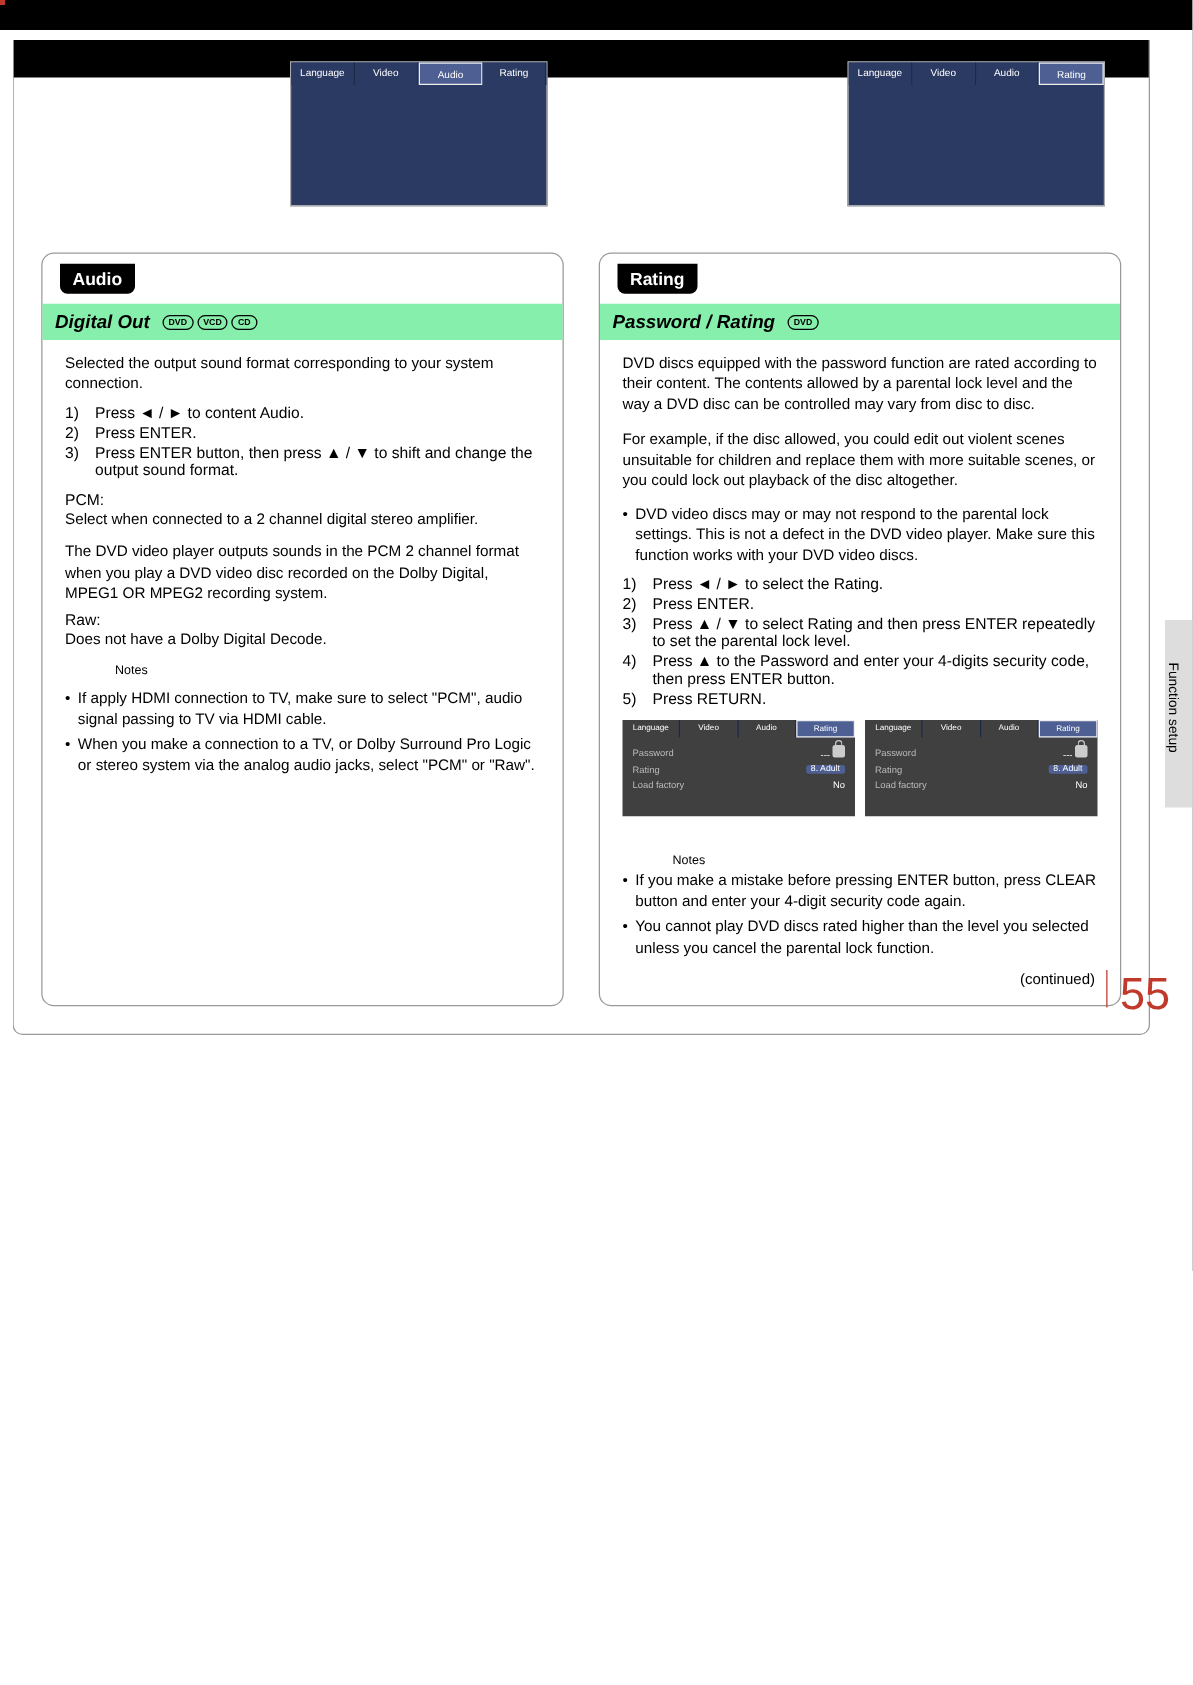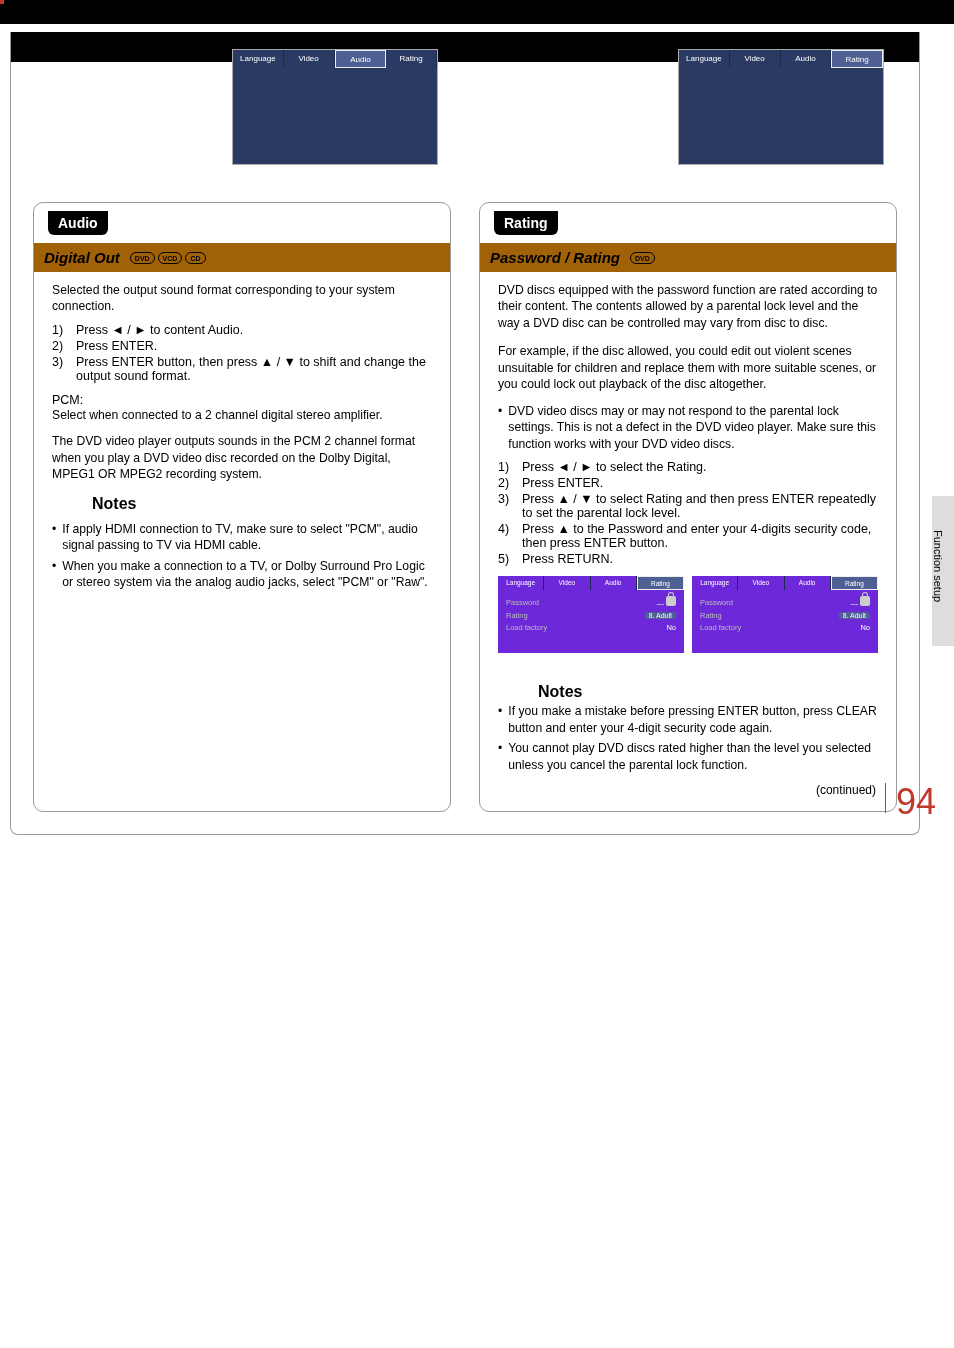--- a/index.html
+++ b/index.html
@@ -17,40 +17,40 @@
   .menuimg { position: absolute; top: -154px; width: 206px; height: 116px; background: #2b3a63; border: 1px solid #aaa; display: flex; flex-direction: column; }
   .menuimg.left { right: 12px; }
   .menuimg.right { right: 12px; }
   .menuimg-tabs { display: flex; height: 18px; font-size: 8px; color: #fff; }
   .menuimg-tabs .tab { flex: 1; text-align: center; line-height: 18px; background: #2b3a63; border-right: 1px solid #1d2947; }
   .menuimg-tabs .tab.active { background: #4d5f93; border: 1px solid #eee; }
   .menuimg-body { flex: 1; }
 
   .section-tab { display: inline-block; background: #000; color: #fff; font-weight: bold; padding: 4px 10px 4px 10px; border-radius: 0 0 6px 6px; margin-top: -14px; margin-bottom: 8px; font-size: 14px; }
 
-  .banner { background: #a16207; padding: 6px 10px; margin: 0 -14px 10px -14px; display: flex; align-items: center; gap: 10px; }
+  .banner { background: #86efac; padding: 6px 10px; margin: 0 -14px 10px -14px; display: flex; align-items: center; gap: 10px; }
   .banner h3 { font-size: 15px; font-style: italic; font-weight: bold; }
   .media-badges { display: flex; gap: 3px; }
   .badge { border: 1px solid #000; border-radius: 9px; font-size: 7px; padding: 0 4px; line-height: 11px; height: 12px; font-weight: bold; }
 
   p, li { font-size: 12.2px; line-height: 1.35; }
   .body-block { padding: 0 4px; }
   .steps { margin: 8px 0 10px 0; }
   .steps .step { display: flex; gap: 6px; margin-bottom: 2px; }
   .steps .num { width: 18px; flex-shrink: 0; }
   .kv { display: flex; margin: 6px 0; flex-direction: column; }
   .kv .k { width: 56px; flex-shrink: 0; }
   .kv .v { flex: 1; }
-  .notes-h { font-weight: bold; margin-top: 12px; margin-bottom: 2px; font-size: 16px; padding-left: 40px; }
+  .notes-h { font-weight: normal; margin-top: 12px; margin-bottom: 2px; font-size: 10px; padding-left: 40px; }
   ul.bullets { list-style: none; }
   ul.bullets li { display: flex; gap: 6px; margin-bottom: 4px; }
   ul.bullets li::before { content: "•"; flex-shrink: 0; }
 
   .osd-pair { display: flex; gap: 8px; margin-top: 10px; }
-  .osd { flex: 1; background: #6d28d9; padding: 0; font-size: 7.5px; color: #bbb; }
+  .osd { flex: 1; background: #404040; padding: 0; font-size: 7.5px; color: #bbb; }
   .osd-tabs { display: flex; height: 14px; }
   .osd-tabs .otab { flex:1; text-align:center; line-height:14px; color:#fff; font-size:6.5px; border-right:1px solid #1d2947; }
   .osd-tabs .otab.active { background:#4d5f93; border:1px solid #eee; }
   .osd-body { padding: 6px 8px 18px 8px; }
   .osd-row { display:flex; justify-content:space-between; margin-bottom:3px; align-items:center; }
   .osd-row .val { color:#fff; }
   .osd-row .valbox { background:#4d5f93; color:#fff; padding:0 4px; border-radius:2px; font-size:7px; }
   .osd-row .locki { display:inline-block; width:10px; height:10px; background:#ccc; border-radius:2px; position:relative; }
   .osd-row .locki::before { content:""; position:absolute; top:-4px; left:2px; width:4px; height:4px; border:1px solid #ccc; border-radius:3px 3px 0 0; border-bottom:none; }
 
@@ -117,20 +117,26 @@
             </div>
         </div>
 
         <div class="kv">
           <div class="k">PCM:</div>
           <div class="v">
             <p>Select when connected to a 2 channel digital stereo amplifier.</p>
             <p style="margin-top:10px">The DVD video player outputs sounds in the PCM 2 channel format when you play a DVD video disc recorded on the Dolby Digital, MPEG1 OR MPEG2 recording system.</p>
           </div>
         </div>
+        <div class="kv">
+          <div class="k">Raw:</div>
+          <div class="v">
+              <p>Does not have a Dolby Digital Decode.</p>
+            </div>
+        </div>
 
         <div class="notes-h">Notes</div>
         <ul class="bullets">
           <li style="margin-top:8px">
               <span>If apply HDMI connection to TV, make sure to select "PCM", audio signal passing to TV via HDMI cable.</span>
             </li>
           <li>
               <span>When you make a connection to a TV, or Dolby Surround Pro Logic or stereo system via the analog audio jacks, select "PCM" or "Raw".</span>
             </li>
         </ul>
@@ -248,13 +254,13 @@
             </li>
         </ul>
 
         <div class="continued">(continued)</div>
       </div>
     </div>
   </div>
 </div>
 
 <div class="pagenum-bar"></div>
-<div class="pagenum">94</div>
+<div class="pagenum">55</div>
 
 </body></html>

